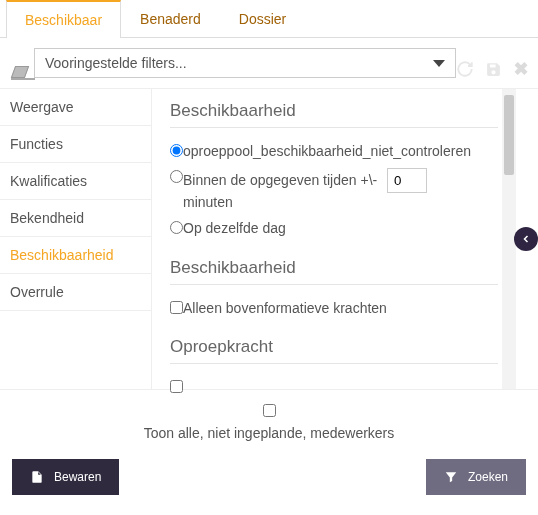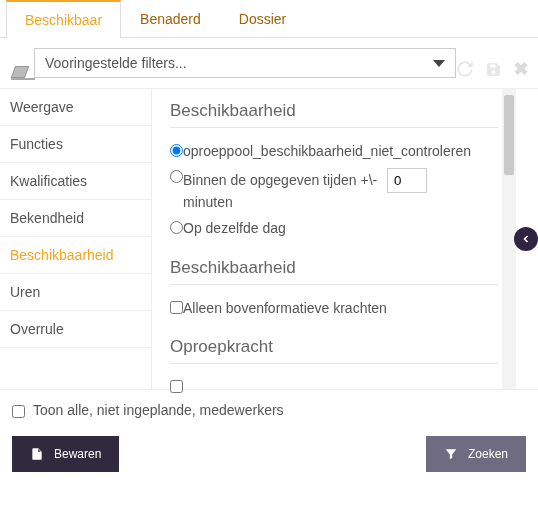--- a/index.html
+++ b/index.html
@@ -23,21 +23,21 @@
   .hr { border: none; border-top: 1px solid #e5e5e5; margin: 6px 0 10px 0; }
   .radio-row, .check-row { display: flex; align-items: flex-start; gap: 0; padding: 4px 0; }
   .radio-row label, .check-row label { flex: 1; color: #555; line-height: 1.3; }
   .inline-input { display: inline-block; width: 40px; margin: 0 6px; padding: 4px 6px; border: 1px solid #ccc; text-align: left; }
   .collapse-btn { position: absolute; right: 0; top: 50%; transform: translateY(-50%); width: 24px; height: 24px; background: #2f2542; border-radius: 50%; color: #fff; display: flex; align-items: center; justify-content: center; font-size: 14px; cursor: pointer; }
   .scrollbar-track { position: absolute; right: 22px; top: 0; bottom: 0; width: 14px; background: #f3f3f3; }
   .scrollbar-track::before { content:""; display:block; height:8px; background:#f3f3f3; }
   .scrollbar-thumb { position: absolute; left: 2px; right: 2px; top: 6px; height: 80px; background: #c9c9c9; border-radius: 2px; }
   .content-wrap { position: relative; flex: 1; }
   .footer { border-top: 1px solid #eee; padding: 12px 12px 16px 12px; }
-  .foot-check { display: flex; align-items: center; gap: 8px; margin-bottom: 18px; }
+  .foot-check { display: flex; align-items: center; gap: 8px; margin-bottom: 18px; flex-direction: column; }
   .foot-buttons { display: flex; justify-content: space-between; }
   .btn { display: inline-flex; align-items: center; gap: 10px; padding: 10px 18px; color: #fff; cursor: pointer; border: none; font-size: 12px; }
   .btn.save { background: #2f2a3e; }
   .btn.search { background: #6f6b80; }
   input[type=radio], input[type=checkbox] { margin-top: 2px; cursor: pointer; }
   .triangle-down { width: 0; height: 0; border-left: 6px solid transparent; border-right: 6px solid transparent; border-top: 7px solid #444; }
   .eraser-ic { width: 20px; height: 16px; position: relative; }
   .eraser-ic::before{ content:""; position:absolute; left:0; bottom:-2px; width:24px; height:2px; background:#aaa; }
   .eraser-ic::after{ content:""; position:absolute; left:2px; bottom:0px; width:12px; height:10px; background:#bbb; transform:skewX(-20deg); border:1px solid #999; }
 </style>
@@ -74,21 +74,20 @@
   </div>
 </div>
 
 <div class="body">
   <div class="sidebar">
     <div class="side-item">Weergave</div>
     <div class="side-item">Functies</div>
     <div class="side-item">Kwalificaties</div>
     <div class="side-item">Bekendheid</div>
     <div class="side-item active">Beschikbaarheid</div>
-    <div class="side-item">Uren</div>
     <div class="side-item">Overrule</div>
   </div>
 
   <div class="content-wrap">
     <div class="content" style="padding-right:40px;">
       <div class="section-title">Beschikbaarheid</div>
       <hr class="hr">
       <div class="radio-row">
         <input type="radio" name="avail" checked="" style="">
         <label>oproeppool_beschikbaarheid_niet_controleren</label>

